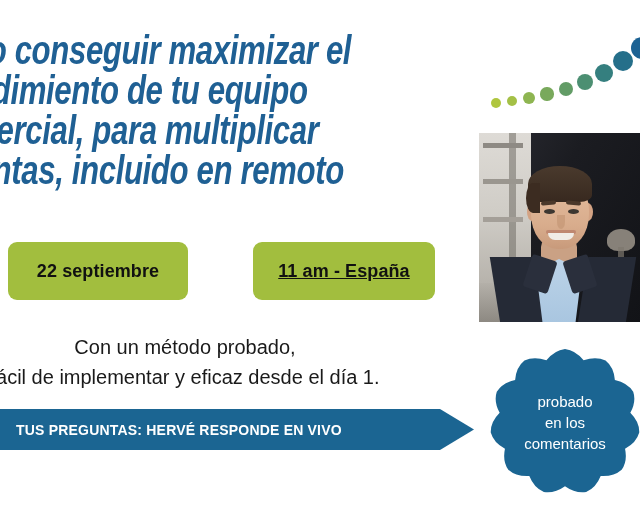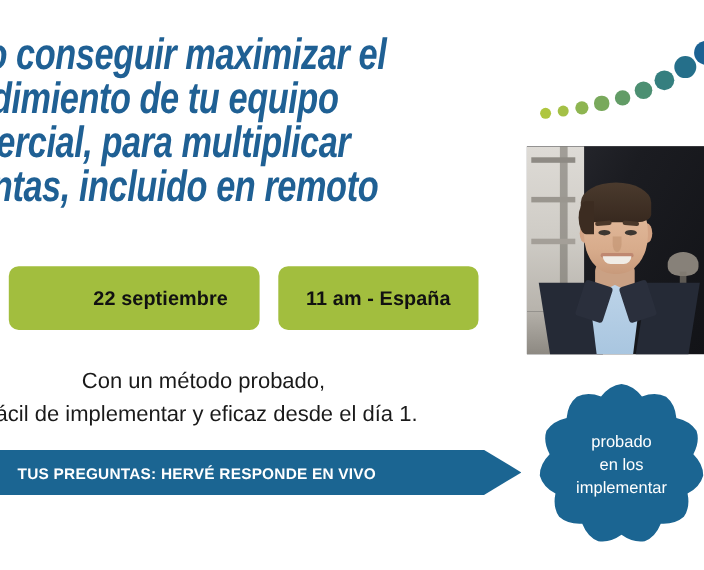--- a/index.html
+++ b/index.html
@@ -259,44 +259,44 @@
       <div class="dot" style="left: 144.8px; top: 6.8px; width: 22.4px; height: 22.4px; background: rgb(28, 98, 147);"></div>
     </div>
 
   <div class="headline" style="color: rgb(31, 96, 148);">
     <span class="hl-line">¿Cómo conseguir maximizar el</span>
     <span class="hl-line">rendimiento de tu equipo</span>
     <span class="hl-line">comercial, para multiplicar</span>
     <span class="hl-line">las ventas, incluido en remoto</span>
   </div>
 
-  <div class="pill" id="pill-date" style="background: rgb(162, 190, 62); color: rgb(17, 17, 17); padding-left: 48px;">
+  <div class="pill" id="pill-date" style="background: rgb(162, 190, 62); color: rgb(17, 17, 17);">
     <span>22 septiembre</span>
   </div>
-  <div class="pill" id="pill-time" style="background: rgb(162, 190, 62); color: rgb(17, 17, 17);">
+  <div class="pill" id="pill-time" style="background: rgb(162, 190, 62); color: rgb(17, 17, 17); text-decoration: underline;">
     <span>11 am - España</span>
   </div>
 
   <div class="subtitle">
     <span>Con un método probado,</span>
     <span>fácil de implementar y eficaz desde el día 1.</span>
   </div>
 
   <div id="banner" style="background: rgb(27, 101, 146);">
     <span class="banner-text" style="color: rgb(255, 255, 255);">TUS PREGUNTAS: HERVÉ RESPONDE EN VIVO</span>
   </div>
 
   <div id="seal">
     <svg viewBox="0 0 156 150" aria-hidden="true">
       <path id="seal-path" fill="#1B6592" d="M78.00 2.00 Q88.60 3.22 96.59 13.36 Q108.95 9.04 118.55 13.59 Q126.79 20.20 127.88 32.93 Q140.67 35.80 146.22 44.67 Q149.48 54.57 143.33 65.86 Q152.50 75.00 152.24 85.39 Q149.48 95.43 138.04 101.69 Q140.67 114.20 134.68 122.80 Q126.79 129.80 113.68 129.04 Q108.95 140.96 99.13 145.04 Q88.60 146.78 78.00 139.24 Q67.40 146.78 56.87 145.04 Q47.05 140.96 42.32 129.04 Q29.21 129.80 21.32 122.80 Q15.33 114.20 17.96 101.69 Q6.52 95.43 3.76 85.39 Q3.50 75.00 12.67 65.86 Q6.52 54.57 9.78 44.67 Q15.33 35.80 28.12 32.93 Q29.21 20.20 37.45 13.59 Q47.05 9.04 59.41 13.36 Q67.40 3.22 78.00 2.00 Z"></path>
     </svg>
     <div class="seal-text">
       <span>probado</span>
       <span>en los</span>
-      <span>implementar</span>
+      <span>comentarios</span>
     </div>
   </div>
 
   <div id="photo">
     <div class="ph-layer ph-bg-dark"></div>
     <div class="ph-layer ph-window"></div>
     <div class="ph-layer ph-windowpost"></div>
     <div class="ph-layer ph-window-frame1"></div>
     <div class="ph-layer ph-window-frame2"></div>
     <div class="ph-layer ph-window-frame3"></div>

